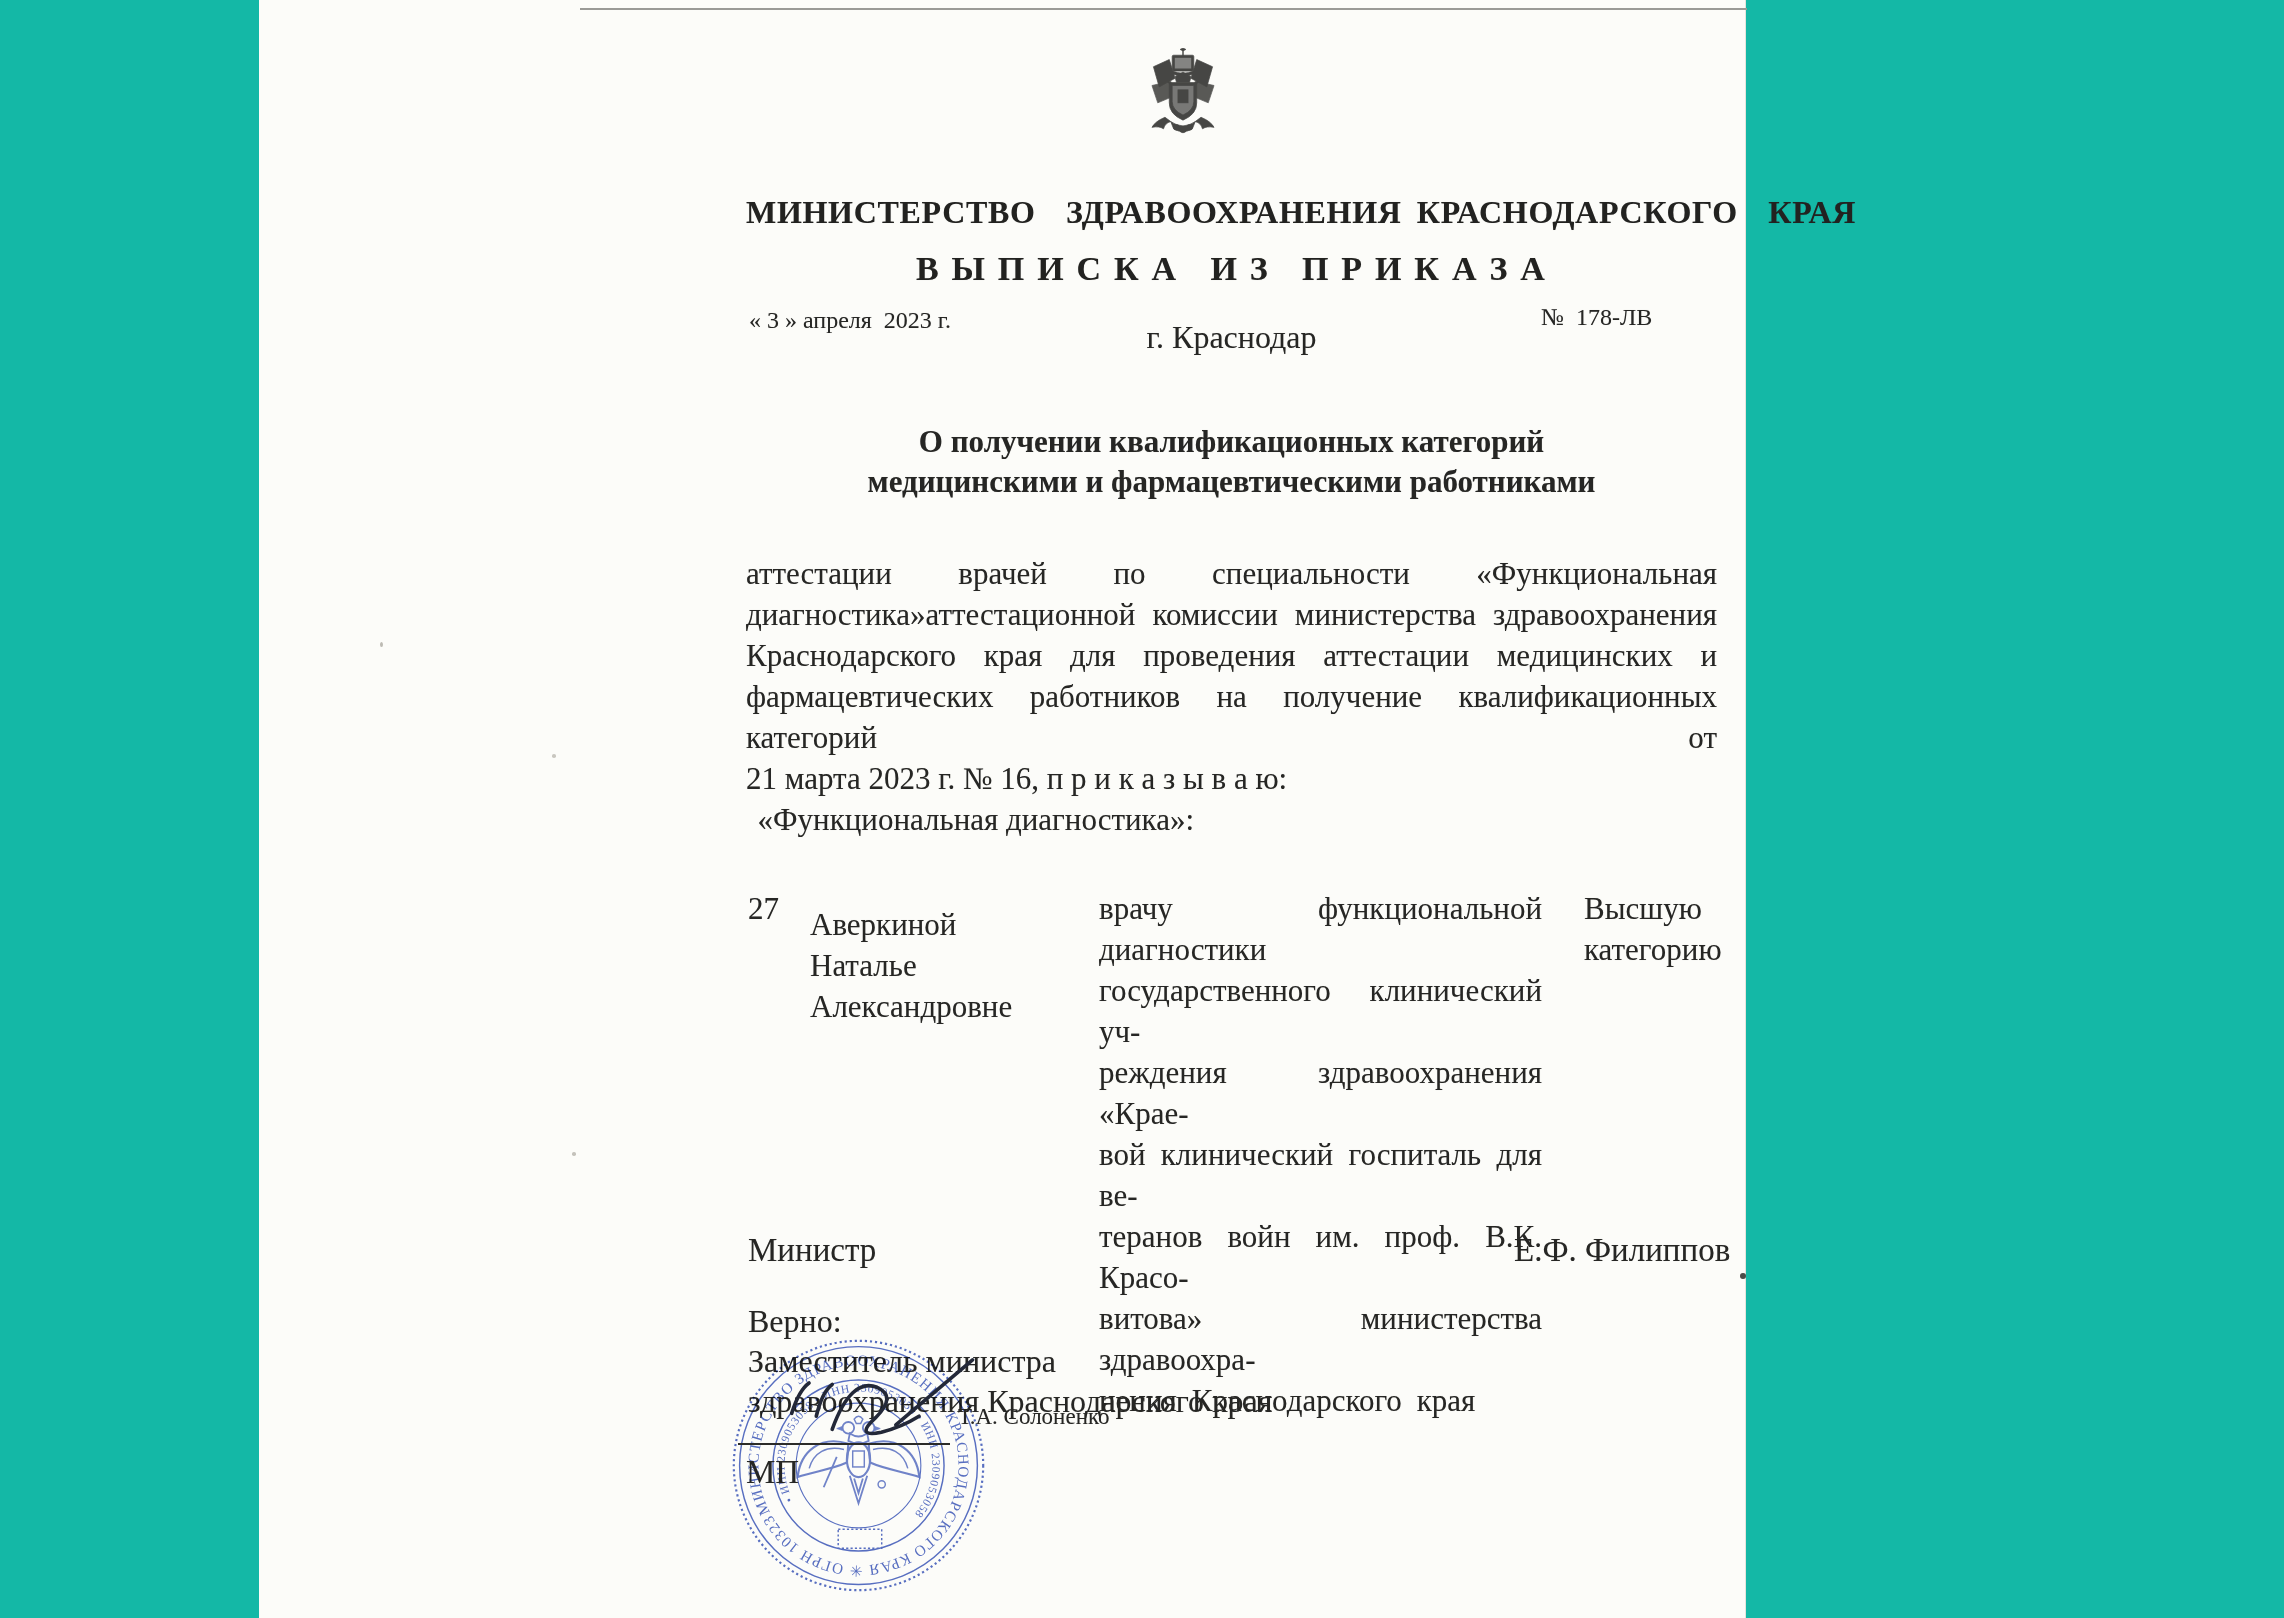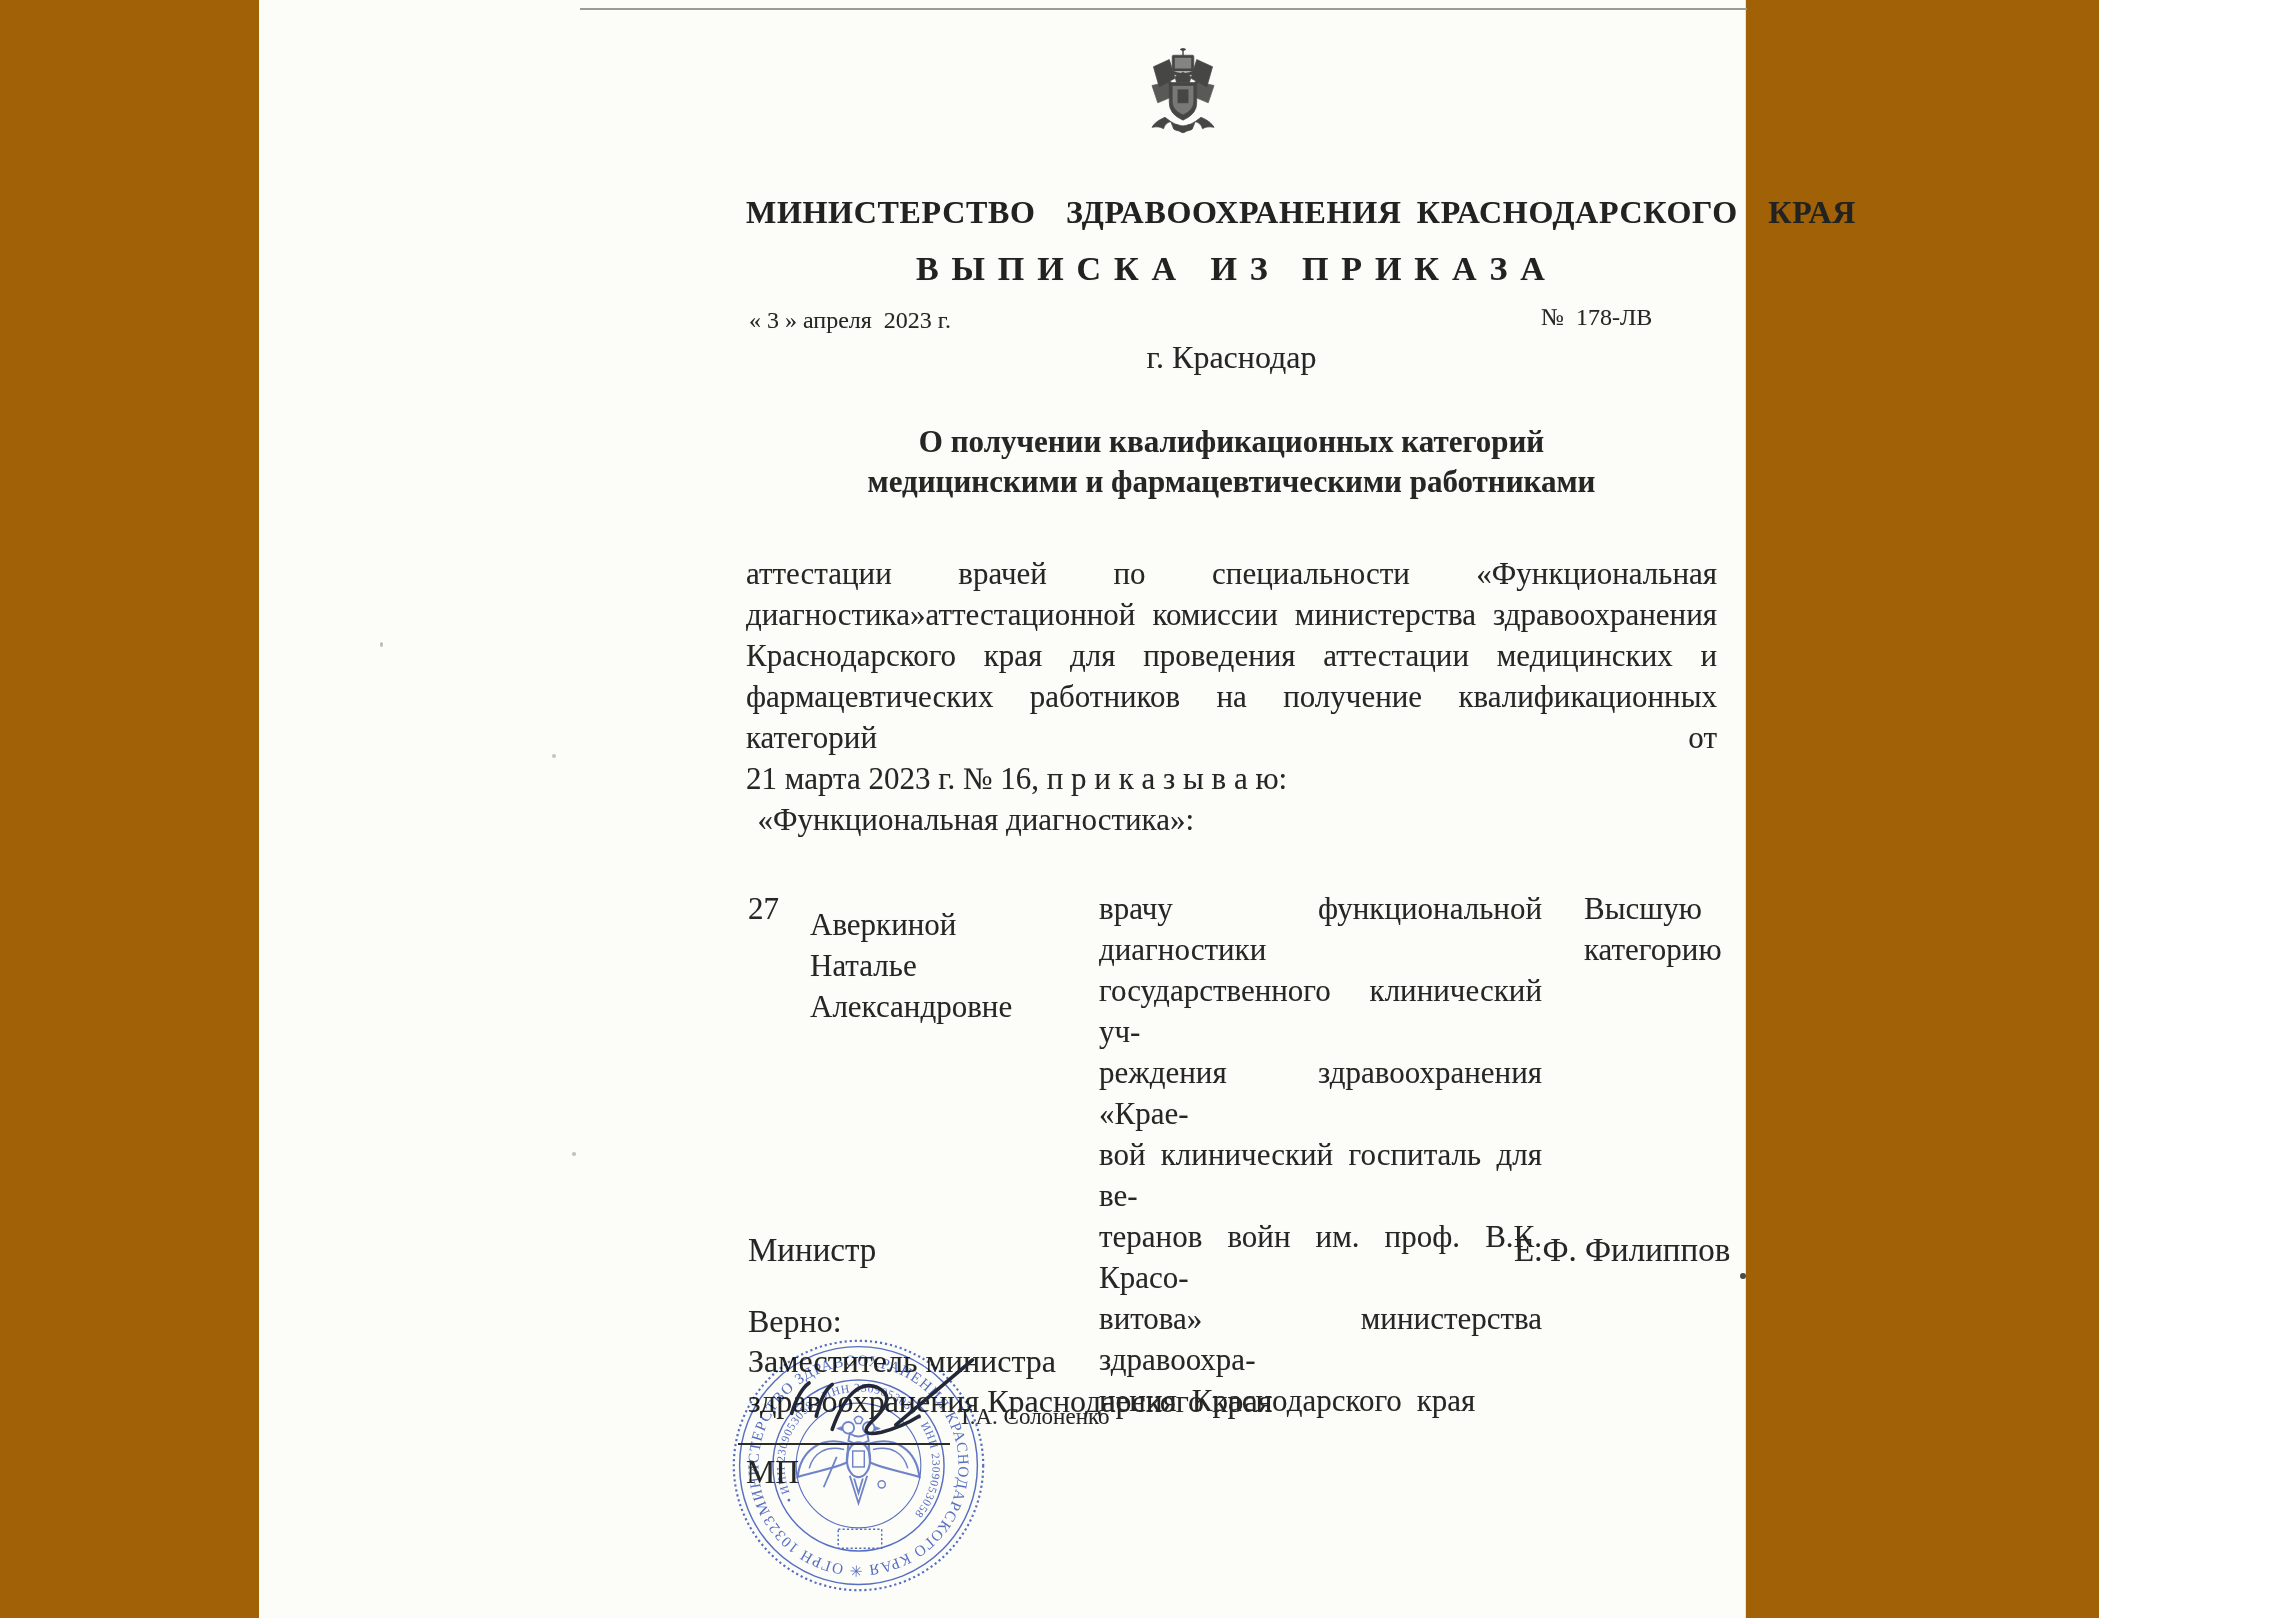--- a/index.html
+++ b/index.html
@@ -1,17 +1,17 @@
 <!DOCTYPE html>
 <html style="font-size:11.6px"><head>
 <meta charset="utf-8">
 <style>
   html,body{margin:0;padding:0;background:#ffffff;}
   #canvas{
-    position:relative;width:2099px;height:1618px;background:#a16207;overflow:hidden;
+    position:relative;width:2284px;height:1618px;background:#14b8a6;overflow:hidden;
     font-family:"Liberation Serif","DejaVu Serif",serif;color:#262624;
   }
   .scan-page{position:absolute;left:259px;top:0;width:1487px;height:1618px;background:#fcfcf9;}
   .page-edge-right{position:absolute;left:1745px;top:0;width:1.4px;height:1618px;background:#e6e4dd;}
   .top-hairline{position:absolute;left:580px;top:8px;width:1167px;height:2.2px;background:#9a9a96;}
   .txt{position:absolute;white-space:pre;text-shadow:0 0 0.7px rgba(40,40,40,.25);}
   .center-box{position:absolute;left:746px;width:971px;text-align:center;}
   .h1{font-weight:bold;font-size:32px;letter-spacing:0.7px;word-spacing:6.5px;color:#222220;}
   .h2{font-weight:bold;font-size:34px;letter-spacing:2.2px;color:#222220;}
   .city{font-size:32px;}
@@ -78,21 +78,21 @@
       <circle cx="64" cy="110" r="4"></circle>
       <circle cx="55" cy="113" r="4.5"></circle>
     </g>
   </svg>
 
   <div class="center-box h1 txt" style="top:194px;">МИНИСТЕРСТВО  ЗДРАВООХРАНЕНИЯ КРАСНОДАРСКОГО  КРАЯ</div>
   <div class="center-box h2 txt" style="top:250px;">В Ы П И С К А   И З   П Р И К А З А</div>
 
   <div class="txt dateline" style="left:749px;top:307px;">« 3 » апреля  2023 г.</div>
   <div class="txt dateline" style="left:1541px;top:304px;">№  178-ЛВ</div>
-  <div class="center-box city txt" style="top:339px;">г. Краснодар</div>
+  <div class="center-box city txt" style="top:319px;">г. Краснодар</div>
 
   <div class="center-box title txt" style="top:422px;">О получении квалификационных категорий</div>
   <div class="center-box title txt" style="top:462px;">медицинскими и фармацевтическими работниками</div>
 
   <div class="bodyblock">
     <span class="ln just">аттестации врачей по специальности «Функциональная</span>
     <span class="ln just">диагностика»аттестационной комиссии министерства здравоохранения</span>
     <span class="ln just">Краснодарского края для проведения аттестации медицинских и</span>
     <span class="ln just">фармацевтических работников на получение квалификационных категорий от</span>
     <span class="ln">21 марта  2023 г.  №  16,  п р и к а з ы в а ю:</span>

